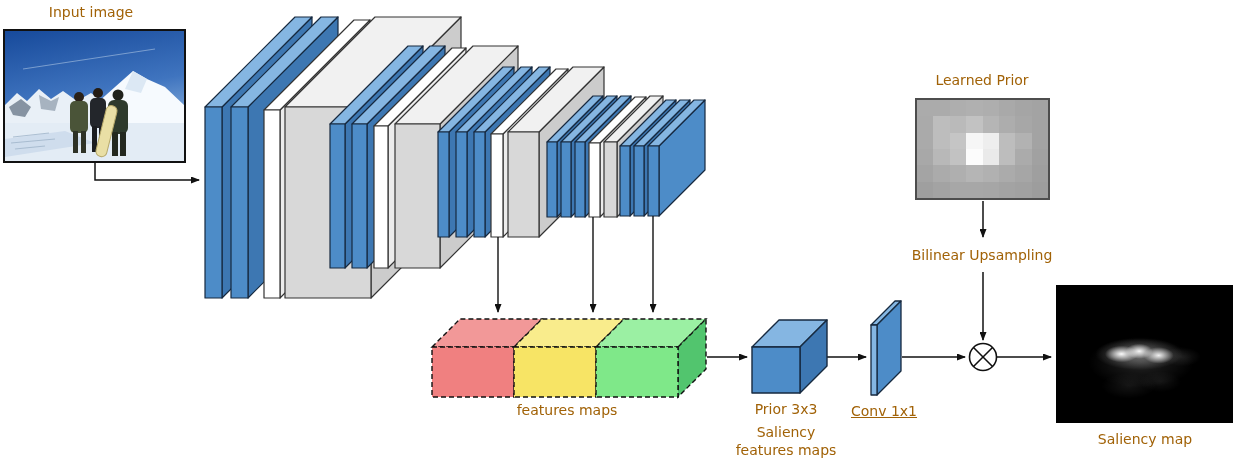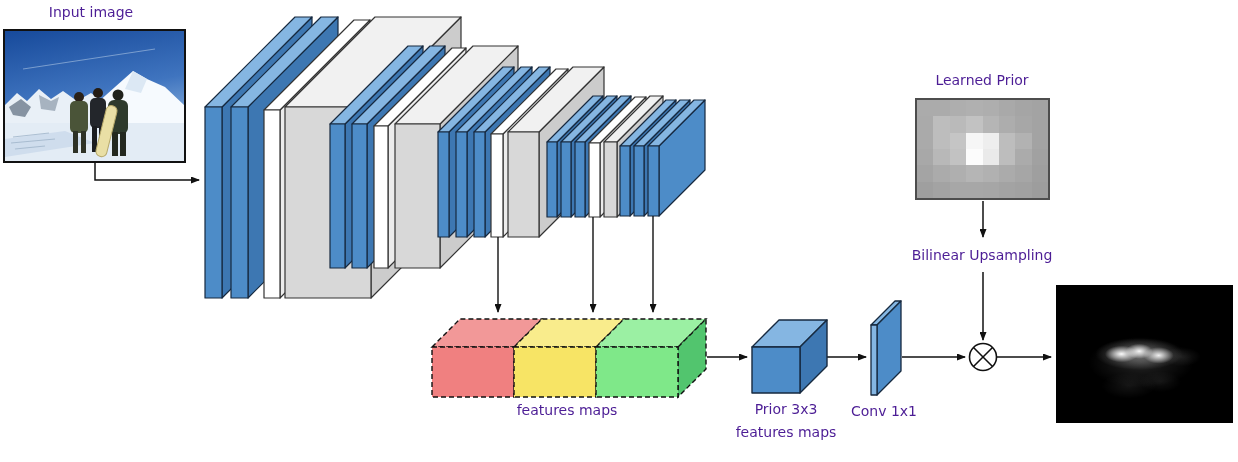--- a/index.html
+++ b/index.html
@@ -1,21 +1,21 @@
 <!DOCTYPE html>
 <html><head>
 <meta charset="utf-8">
 <style>
   html,body{margin:0;padding:0;background:#ffffff;}
   .canvas{
     position:relative;width:1238px;height:462px;background:#ffffff;overflow:hidden;
     font-family:"DejaVu Sans","Liberation Sans",sans-serif;color:#1a1a1a;
   }
   svg.layer{position:absolute;left:0;top:0;}
-  .lbl{position:absolute;font-size:14px;line-height:18px;text-align:center;color:#4c1d95;white-space:nowrap;}
+  .lbl{position:absolute;font-size:14px;line-height:18px;text-align:center;color:#a16207;white-space:nowrap;}
   .photo{
     position:absolute;left:3px;top:29px;width:183px;height:134px;
     border:2px solid #111;box-sizing:border-box;background:#2b62b4;
   }
   .prior{
     position:absolute;left:915px;top:98px;width:135px;height:102px;
     border:2px solid #4d4d4d;box-sizing:border-box;
     display:grid;grid-template-columns:repeat(8,1fr);grid-template-rows:repeat(6,1fr);
   }
   .prior div{width:100%;height:100%;}
@@ -256,18 +256,20 @@
 
   <div class="lbl" style="left:912px;top:71px;width:140px;">Learned Prior</div>
 
   <div class="lbl" style="left:485px;top:401px;width:164px;">
     <span style="display:block">features maps</span>
   </div>
 
   <div class="lbl" style="left:726px;top:400px;width:120px;">Prior 3x3</div>
 
   <div class="lbl" style="left:706px;top:423px;width:160px;">
+    <span style="display:block">Saliency</span>
     <span style="display:block">features maps</span>
   </div>
 
-  <div class="lbl" style="left:824px;top:402px;width:120px;">Conv 1x1</div>
-
+  <div class="lbl" style="left:824px;top:402px;width:120px;text-decoration:underline;">Conv 1x1</div>
+
+  <div class="lbl" style="left:1065px;top:430px;width:160px;">Saliency map</div>
 </div>
 
 </body></html>

